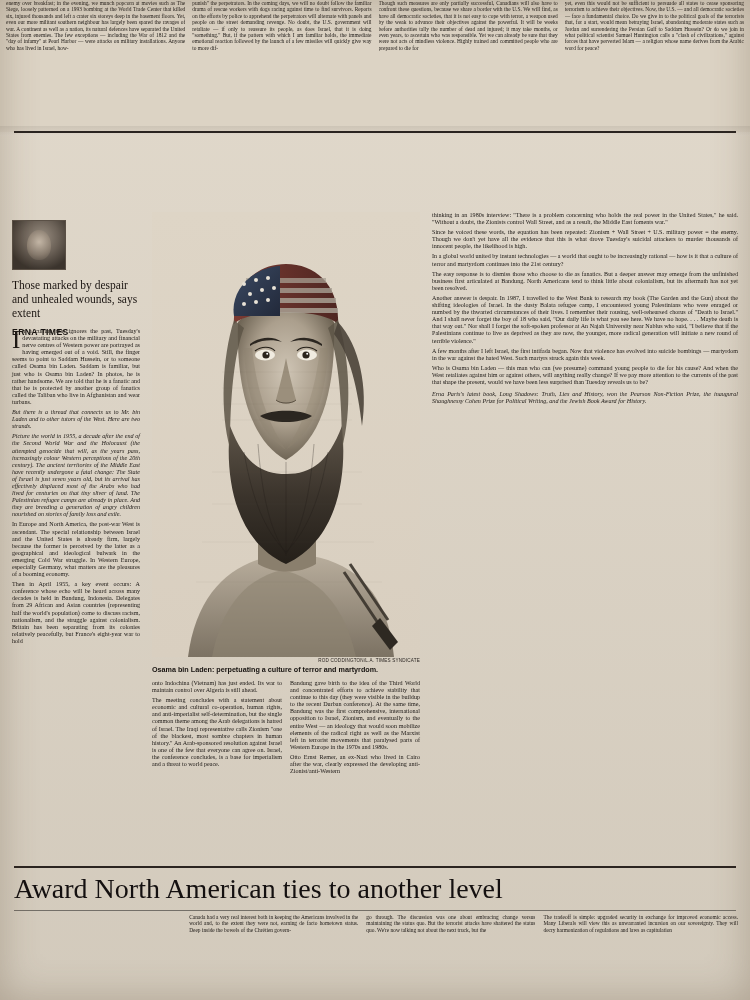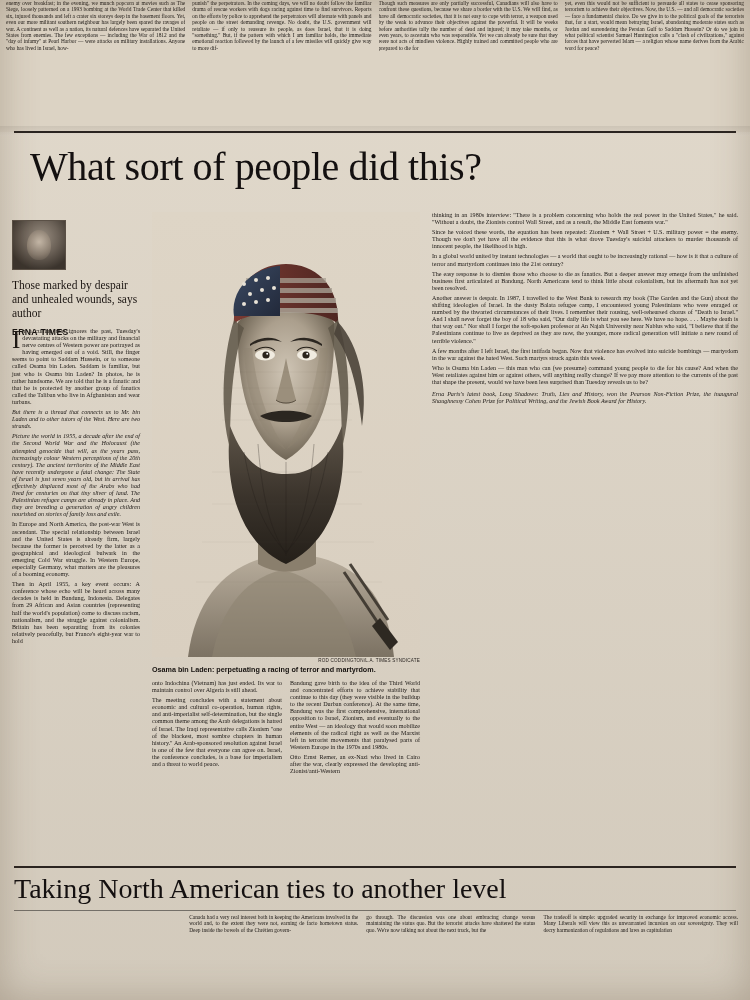--- a/index.html
+++ b/index.html
@@ -266,28 +266,27 @@
     </div>
     <div class="tcol">
       <div class="col-text tiny">yet, even this would not be sufficient to persuade all states to cease sponsoring terrorism to achieve their objectives. Now, the U.S. — and all democratic societies — face a fundamental choice. Do we give in to the political goals of the terrorists that, for a start, would mean betraying Israel, abandoning moderate states such as Jordan and surrendering the Persian Gulf to Saddam Hussein? Or do we join in what political scientist Samuel Huntington calls a "clash of civilizations," against forces that have perverted Islam — a religion whose name derives from the Arabic word for peace?</div>
     </div>
   </div>
 
   <div class="fold" style="top:126px;"></div>
 
   <div class="headline-band">
     <div class="hr-thick" style="top:2px;"></div>
-    <div class="main-headline">What sort of people did this?</div>
   </div>
 
   <div class="body-area">
 
     <div class="rail">
       <div class="author-photo"></div>
-      <div class="deck">Those marked by despair and unhealed wounds, says author</div>
+      <div class="deck">Those marked by despair and unhealed wounds, says extent</div>
       <div class="byline">ERNA TIMES</div>
     </div>
 
     <div class="col1">
       <div class="col-text">
         <p class="dropcap-para">In a culture that ignores the past, Tuesday's devastating attacks on the military and financial nerve centres of Western power are portrayed as having emerged out of a void. Still, the finger seems to point to Saddam Hussein, or to someone called Osama bin Laden. Saddam is familiar, but just who is Osama bin Laden? In photos, he is rather handsome. We are told that he is a fanatic and that he is protected by another group of fanatics called the Taliban who live in Afghanistan and wear turbans.</p>
         <p class="ital">But there is a thread that connects us to Mr. bin Laden and to other tutors of the West. Here are two strands.</p>
         <p class="ital">Picture the world in 1955, a decade after the end of the Second World War and the Holocaust (the attempted genocide that will, as the years pass, increasingly colour Western perceptions of the 20th century). The ancient territories of the Middle East have recently undergone a fatal change: The State of Israel is just seven years old, but its arrival has effectively displaced most of the Arabs who had lived for centuries on that tiny sliver of land. The Palestinian refugee camps are already in place. And they are breeding a generation of angry children nourished on stories of family loss and exile.</p>
         <p>In Europe and North America, the post-war West is ascendant. The special relationship between Israel and the United States is already firm, largely because the former is perceived by the latter as a geographical and ideological bulwark in the emerging Cold War struggle. In Western Europe, especially Germany, what matters are the pleasures of a booming economy.</p>
         <p>Then in April 1955, a key event occurs: A conference whose echo will be heard across many decades is held in Bandung, Indonesia. Delegates from 29 African and Asian countries (representing half the world's population) come to discuss racism, nationalism, and the struggle against colonialism. Britain has been separating from its colonies relatively peacefully, but France's eight-year war to hold</p>
@@ -403,21 +402,21 @@
             <path d="M70 192 L200 192"></path>
               <path d="M70 208 L200 208"></path>
             <path d="M60 260 L210 260"></path>
               <path d="M60 292 L210 292"></path>
             <path d="M50 330 L222 330"></path>
               <path d="M44 370 L230 370"></path>
           </g>
         </svg>
       </div>
       <div class="illo-credit">ROD CODDINGTON/L.A. TIMES SYNDICATE</div>
-      <div class="illo-caption">Osama bin Laden: perpetuating a racing of terror and martyrdom.</div>
+      <div class="illo-caption">Osama bin Laden: perpetuating a culture of terror and martyrdom.</div>
     </div>
 
     <div class="lower-cols">
       <div>
         <div class="col-text">
           <p>onto Indochina (Vietnam) has just ended. Its war to maintain control over Algeria is still ahead.</p>
           <p>The meeting concludes with a statement about economic and cultural co-operation, human rights, and anti-imperialist self-determination, but the single common theme among the Arab delegations is hatred of Israel. The Iraqi representative calls Zionism "one of the blackest, most sombre chapters in human history." An Arab-sponsored resolution against Israel is one of the few that everyone can agree on. Israel, the conference concludes, is a base for imperialism and a threat to world peace.</p>
         </div>
       </div>
       <div>
@@ -440,21 +439,21 @@
           <p>Who is Osama bin Laden — this man who can (we presume) command young people to die for his cause? And when the West retaliates against him or against others, will anything really change? If we pay more attention to the currents of the past that shape the present, would we have been less surprised than Tuesday reveals us to be?</p>
           <div class="bio-note">Erna Paris's latest book, Long Shadows: Truth, Lies and History, won the Pearson Non-Fiction Prize, the inaugural Shaughnessy Cohen Prize for Political Writing, and the Jewish Book Award for History.</div>
         </div>
       </div>
     </div>
 
   </div>
 
   <div class="bottom-band">
     <div class="hr-thick" style="top:0;"></div>
-    <div class="bottom-headline">Taking North American ties to another level</div>
+    <div class="bottom-headline">Award North American ties to another level</div>
     <div class="hairline" style="top:44px;"></div>
     <div class="bottom-cols">
       <div></div>
       <div>
         <div class="col-text tiny">Canada had a very real interest both in keeping the Americans involved in the world and, to the extent they were not, earning de facto hometown status. Deep inside the bowels of the Chrétien govern-</div>
       </div>
       <div>
         <div class="col-text tiny">go through. The discussion was one about embracing change versus maintaining the status quo. But the terrorist attacks have shattered the status quo. We're now talking not about the next truck, but the</div>
       </div>
       <div class="bcol-wide">

